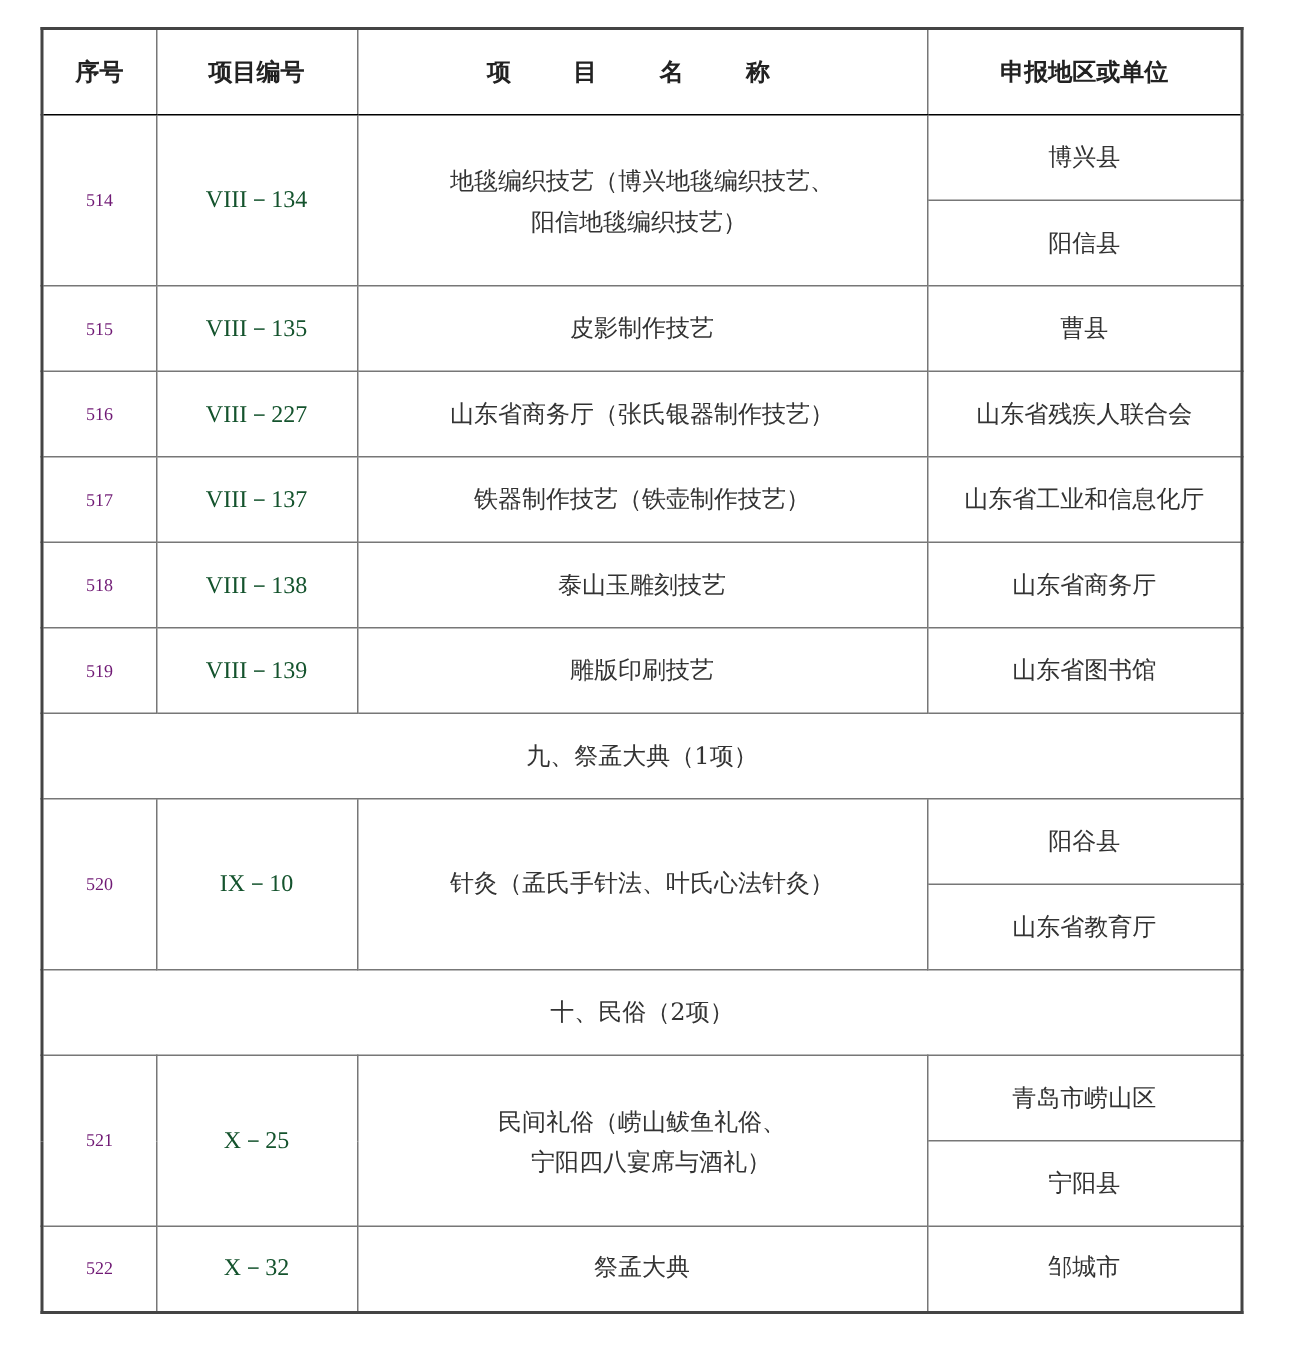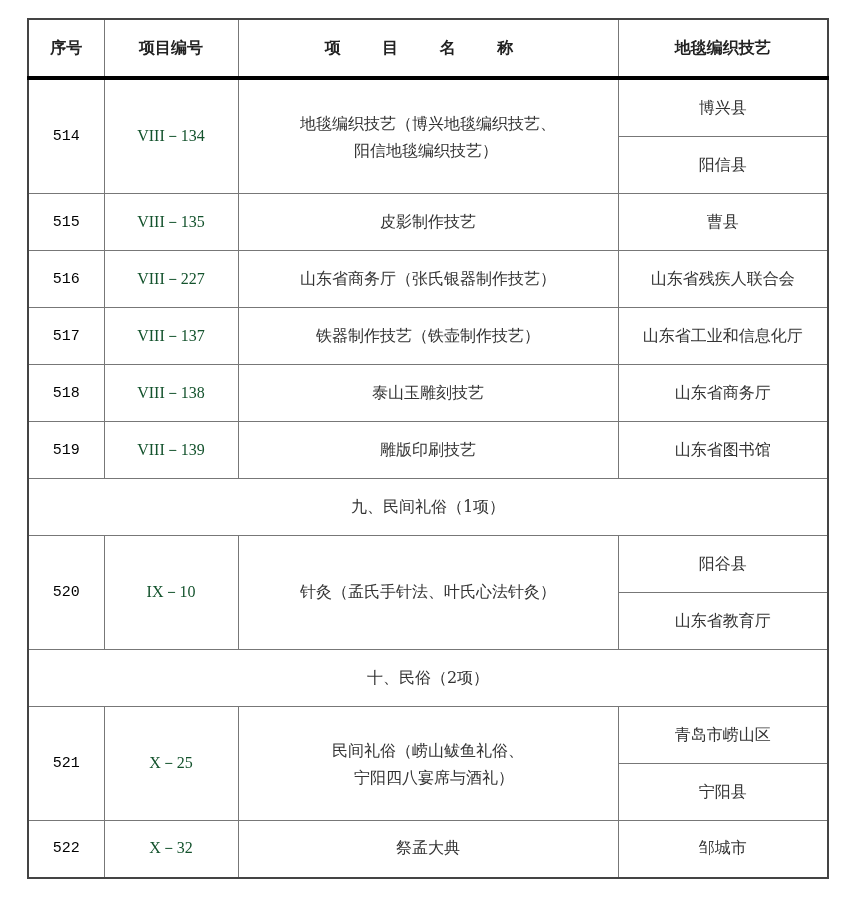--- a/index.html
+++ b/index.html
@@ -17,25 +17,25 @@
     vertical-align: middle;
     padding: 0;
     font-weight: normal;
   }
   table.list th {
     font-family: "DejaVu Sans", "Liberation Sans", sans-serif;
     font-weight: bold;
     font-size: 16px;
     color: #222;
     height: 56px;
-    border-bottom: 4px solid #000000;
+    border-bottom: 1px solid #000000;
   }
   th.name-h { letter-spacing: 18px; }
   td { font-size: 16px; color: #333; }
-  td.num { font-size: 15px; color: #000000; font-family: Liberation Mono, monospace; }
+  td.num { font-size: 12px; color: #701a75; font-family: Liberation Serif, serif; }
   td.code { font-size: 16px; color: #14532d; font-family: "Liberation Serif", "DejaVu Serif", serif; }
   tr.r { height: 57px; padding-left: 44px; }
   tr.half td.unit { height: 56px; }
   td.section { height: 56px; font-size: 16px; }
   .name-text { display: inline-block; line-height: 27px; text-align: left; }
 </style>
 </head>
 <body>
 
 <table class="list">
@@ -43,21 +43,21 @@
     <col style="width:76px">
     <col style="width:134px">
     <col style="width:380px">
     <col style="width:210px">
   </colgroup>
   <thead>
     <tr>
       <th>序号</th>
       <th>项目编号</th>
       <th class="name-h">项 目 名 称</th>
-      <th>地毯编织技艺</th>
+      <th>申报地区或单位</th>
     </tr>
   </thead>
   <tbody>
 
     <tr class="half">
       <td class="num" rowspan="2">514</td>
       <td class="code" rowspan="2">VIII－134</td>
       <td rowspan="2">
         <span class="name-text"><span>地毯编织技艺（博兴地毯编织技艺、</span><br><span style="padding-left:54px">阳信地毯编织技艺）</span></span>
       </td>
@@ -96,21 +96,21 @@
     </tr>
 
     <tr class="r">
       <td class="num">519</td>
       <td class="code">VIII－139</td>
       <td>雕版印刷技艺</td>
       <td>山东省图书馆</td>
     </tr>
 
     <tr>
-      <td class="section" colspan="4">九、民间礼俗（1项）</td>
+      <td class="section" colspan="4">九、祭孟大典（1项）</td>
     </tr>
 
     <tr class="half">
       <td class="num" rowspan="2">520</td>
       <td class="code" rowspan="2">IX－10</td>
       <td rowspan="2">针灸（孟氏手针法、叶氏心法针灸）</td>
       <td class="unit">阳谷县</td>
     </tr>
     <tr class="half">
       <td class="unit">山东省教育厅</td>

